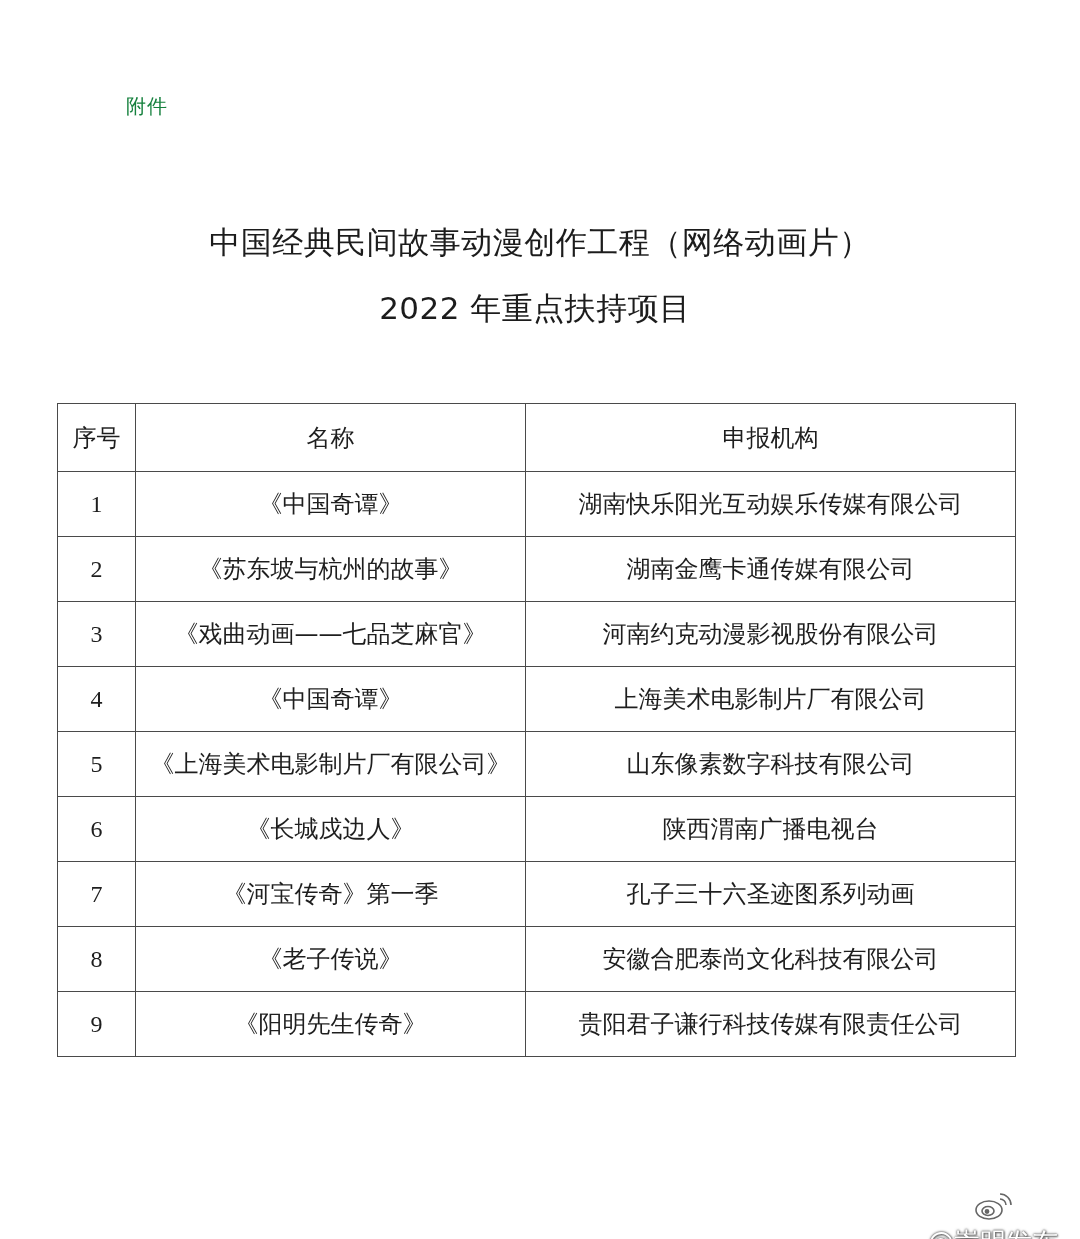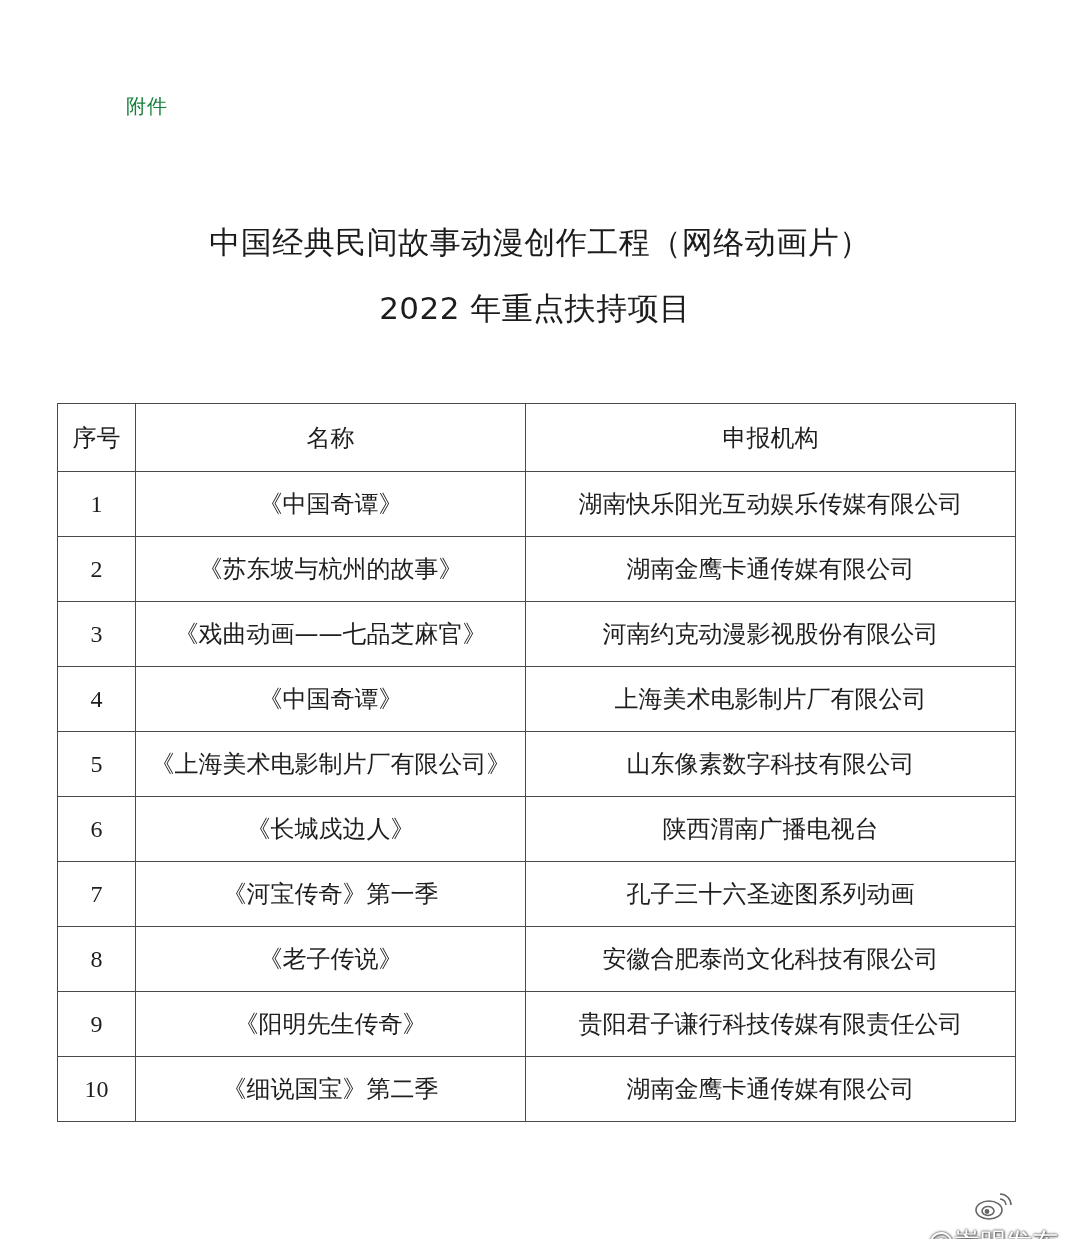--- a/index.html
+++ b/index.html
@@ -149,25 +149,20 @@
     <tr>
       <td class="num-cell">8</td>
       <td>《老子传说》</td>
       <td>安徽合肥泰尚文化科技有限公司</td>
     </tr>
     <tr>
       <td class="num-cell">9</td>
       <td>《阳明先生传奇》</td>
       <td>贵阳君子谦行科技传媒有限责任公司</td>
     </tr>
-    <tr>
-      <td class="num-cell">10</td>
-      <td>《细说国宝》第二季</td>
-      <td>湖南金鹰卡通传媒有限公司</td>
-    </tr>
   </tbody>
 </table>
 
 <div class="watermark">
   <span>
     <svg width="38" height="32" viewBox="0 0 38 32">
       <g fill="none" stroke="#666" stroke-width="1.6">
         <ellipse cx="15" cy="20" rx="13" ry="9" fill="#fff"></ellipse>
         <ellipse cx="14" cy="21" rx="6" ry="4.5"></ellipse>
         <circle cx="13" cy="21.5" r="1.6" fill="#666"></circle>

